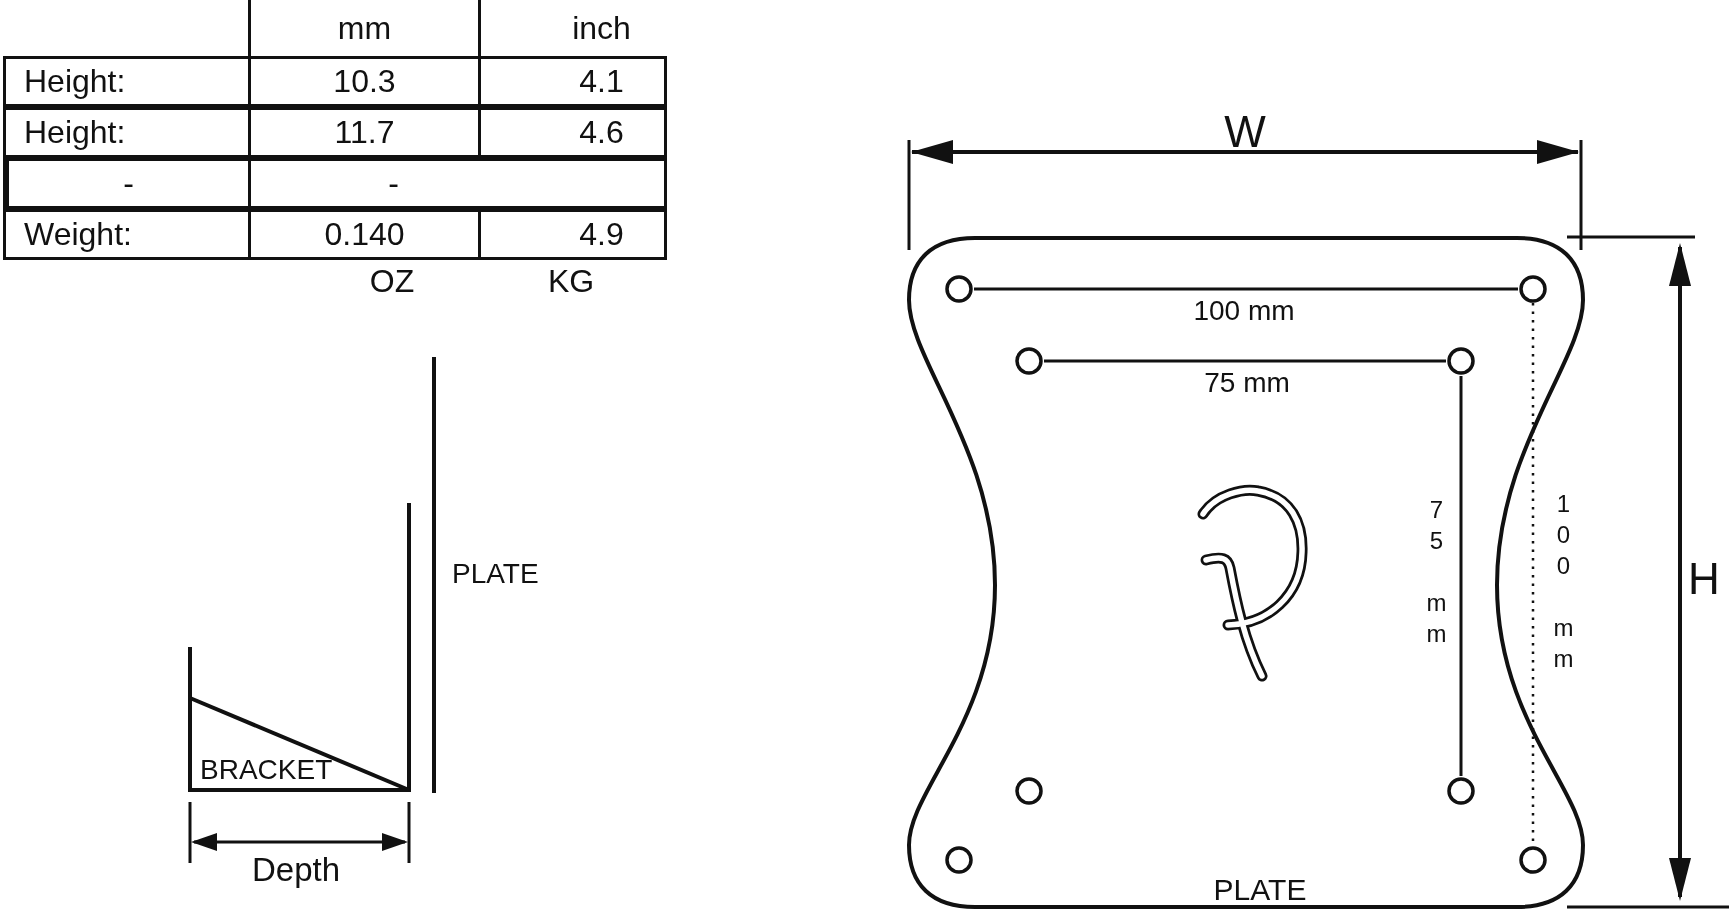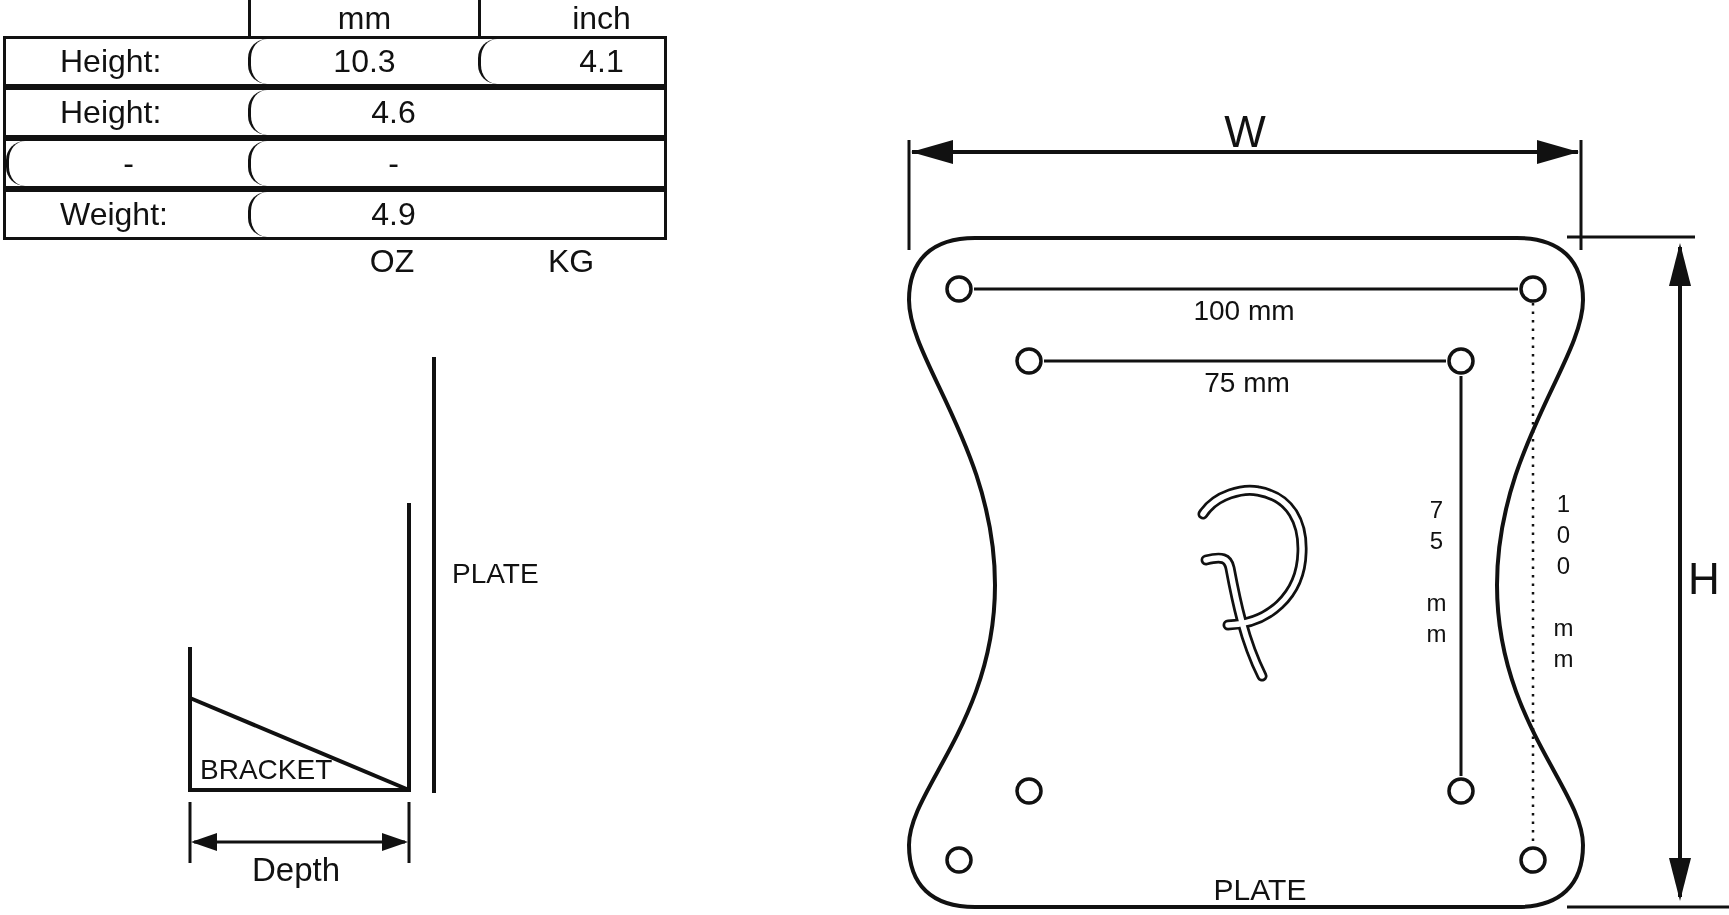--- a/index.html
+++ b/index.html
@@ -13,31 +13,31 @@
   .dim-label{font-size:28px;}
   .big-label{font-size:44px;}
   .depth-label{font-size:33px;}
   .plate-bottom-label{font-size:30px;}
 
   
   .spec-table{position:absolute;left:3px;top:0;width:664px;}
   .t-row{display:grid;grid-template-columns:242px 230px 186px;box-sizing:border-box;
          width:664px;border:3px solid #111;height:51px;}
   .t-header,.t-footer{display:grid;grid-template-columns:245px 230px 186px;width:664px;box-sizing:border-box;}
-  .t-header{height:36px;}
+  .t-header{height:56px;}
   .t-footer{height:38px;}
   .cell{display:flex;align-items:center;font-size:32px;box-sizing:border-box;}
-  .cell.label{padding-left:18px;justify-content:flex-start;margin-left:36px;}
+  .cell.label{padding-left:18px;justify-content:flex-start;}
   .cell.val{justify-content:center;}
   .cell.col3{padding-left:58px;}
   .t-header .cell,.t-footer .cell{justify-content:center;}
   .t-header .c2,.t-header .c3{border-left:3px solid #111;}
   .t-footer .cell{align-items:flex-start;padding-top:3px;}
   .t-footer .col3{padding-left:58px;}
-  .t-row .c2,.t-row .c3{border-left:3px solid #111;border-radius:19px;}
+  .t-row .c2,.t-row .c3{border-left:3px solid #111;}
 
   
   .vtext{position:absolute;writing-mode:vertical-rl;text-orientation:upright;
          font-size:24px;letter-spacing:4px;line-height:1;color:#111;}
 </style>
 </head>
 <body>
 
 <div class="stage">
 
@@ -130,28 +130,30 @@
       <div class="cell c3 col3">inch</div>
     </div>
 
     <div class="t-row">
       <div class="cell label c1">Height:</div>
       <div class="cell val c2">10.3</div>
       <div class="cell val c3 col3">4.1</div>
     </div>
     <div class="t-row">
       <div class="cell label c1">Height:</div>
+      <div class="cell val c2">11.7</div>
       <div class="cell val c3 col3">4.6</div>
     </div>
     <div class="t-row">
       <div class="cell val c2">-</div>
       <div class="cell val c3 col3">-</div>
     </div>
     <div class="t-row">
       <div class="cell label c1">Weight:</div>
+      <div class="cell val c2">0.140</div>
       <div class="cell val c3 col3">4.9</div>
     </div>
 
     <div class="t-footer">
       <div class="cell c1"></div>
       <div class="cell c3 col3">OZ</div>
       <div class="cell c2">KG</div>
     </div>
   </div>
 

